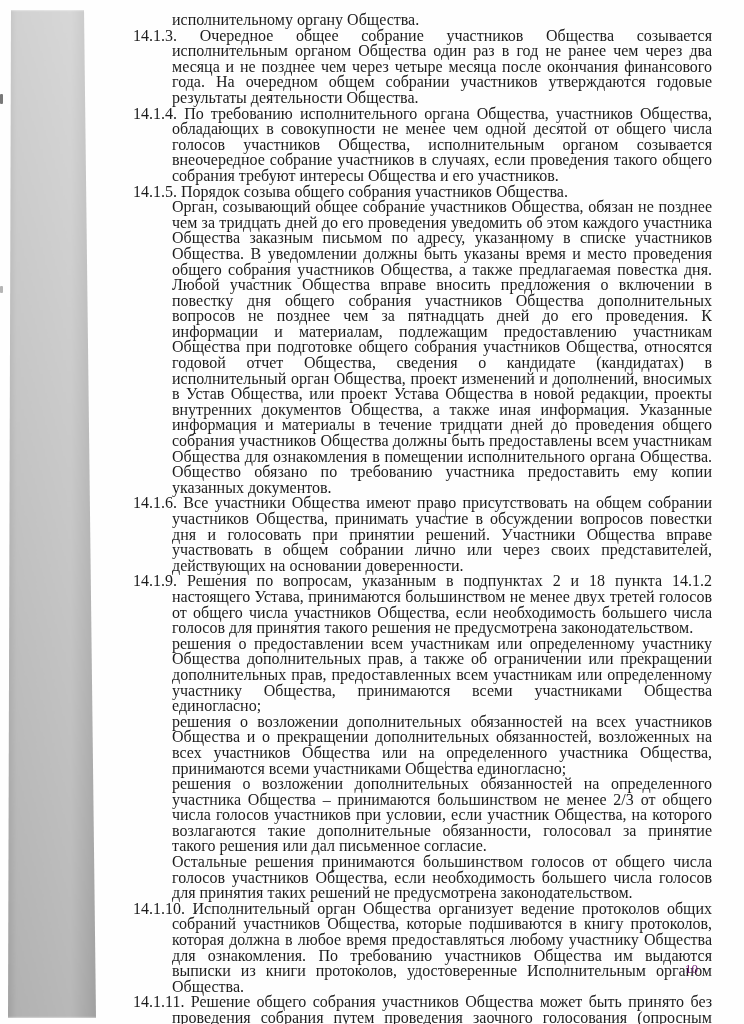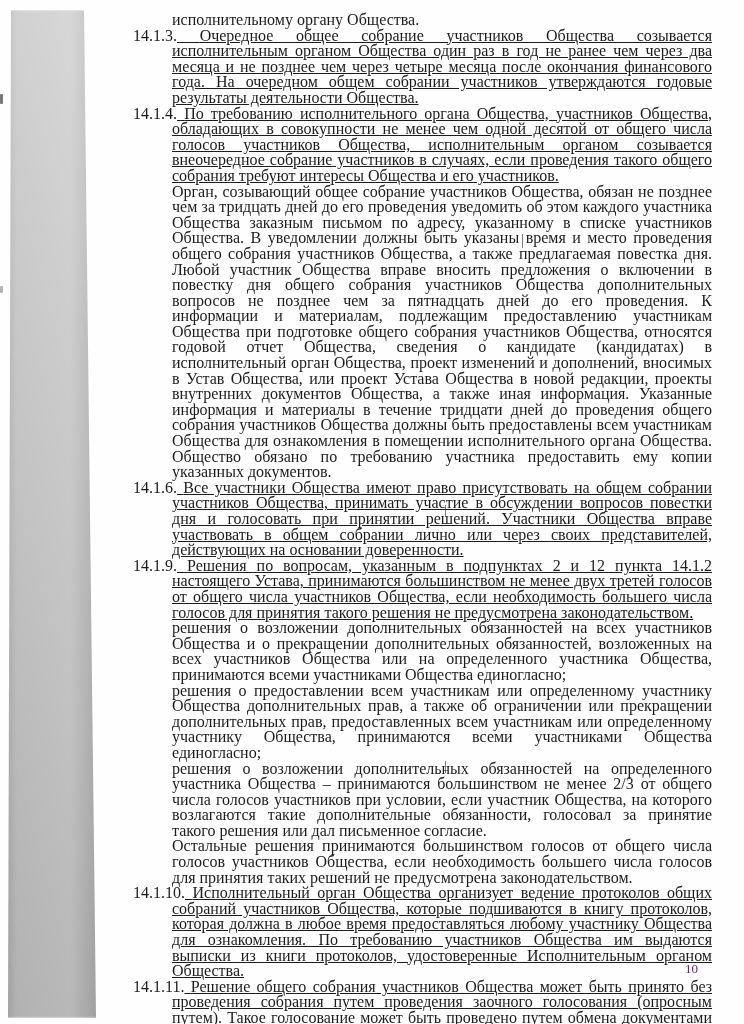--- a/index.html
+++ b/index.html
@@ -47,21 +47,20 @@
     font-size: 16px;
     line-height: 15.6px;
     text-align: justify;
   }
   .para {
     margin: 0;
     padding-left: 39px;
   }
   .para.hasnum {
     text-indent: -39px;
-    text-decoration: underline;
   }
   .para .num {
     display: inline-block;
     min-width: 39px;
     text-indent: 0;
     white-space: nowrap;
   }
   .page-number {
     position: absolute;
     left: 685px;
@@ -86,25 +85,26 @@
 
 <main class="page">
   <div class="scan-strip"></div>
   <div class="edge-mark m1"></div>
   <div class="edge-mark m2"></div>
 
   <section class="doc" id="doc-body">
       <p class="para"><span>исполнительному органу Общества.</span></p>
       <p class="para hasnum"><span class="num">14.1.3.</span> <span>Очередное общее собрание участников Общества созывается исполнительным органом Общества один раз в год не ранее чем через два месяца и не позднее чем через четыре месяца после окончания финансового года. На очередном общем собрании участников утверждаются годовые результаты деятельности Общества.</span></p>
       <p class="para hasnum"><span class="num">14.1.4.</span> <span>По требованию исполнительного органа Общества, участников Общества, обладающих в совокупности не менее чем одной десятой от общего числа голосов участников Общества, исполнительным органом созывается внеочередное собрание участников в случаях, если проведения такого общего собрания требуют интересы Общества и его участников.</span></p>
+      <p class="para hasnum"><span class="num">14.1.5.</span> <span>Порядок созыва общего собрания участников Общества.</span></p>
       <p class="para"><span>Орган, созывающий общее собрание участников Общества, обязан не позднее чем за тридцать дней до его проведения уведомить об этом каждого участника Общества заказным письмом по адресу, указанному в списке участников Общества. В уведомлении должны быть указаны время и место проведения общего собрания участников Общества, а также предлагаемая повестка дня. Любой участник Общества вправе вносить предложения о включении в повестку дня общего собрания участников Общества дополнительных вопросов не позднее чем за пятнадцать дней до его проведения. К информации и материалам, подлежащим предоставлению участникам Общества при подготовке общего собрания участников Общества, относятся годовой отчет Общества, сведения о кандидате (кандидатах) в исполнительный орган Общества, проект изменений и дополнений, вносимых в Устав Общества, или проект Устава Общества в новой редакции, проекты внутренних документов Общества, а также иная информация. Указанные информация и материалы в течение тридцати дней до проведения общего собрания участников Общества должны быть предоставлены всем участникам Общества для ознакомления в помещении исполнительного органа Общества. Общество обязано по требованию участника предоставить ему копии указанных документов.</span></p>
       <p class="para hasnum"><span class="num">14.1.6.</span> <span>Все участники Общества имеют право присутствовать на общем собрании участников Общества, принимать участие в обсуждении вопросов повестки дня и голосовать при принятии решений. Участники Общества вправе участвовать в общем собрании лично или через своих представителей, действующих на основании доверенности.</span></p>
-      <p class="para hasnum"><span class="num">14.1.9.</span> <span>Решения по вопросам, указанным в подпунктах 2 и 12 пункта 14.1.2 настоящего Устава, принимаются большинством не менее двух третей голосов от общего числа участников Общества, если необходимость большего числа голосов для принятия такого решения не предусмотрена законодательством.</span></p>
+      <p class="para hasnum"><span class="num">14.1.9.</span> <span>Решения по вопросам, указанным в подпунктах 2 и 18 пункта 14.1.2 настоящего Устава, принимаются большинством не менее двух третей голосов от общего числа участников Общества, если необходимость большего числа голосов для принятия такого решения не предусмотрена законодательством.</span></p>
+      <p class="para"><span>решения о предоставлении всем участникам или определенному участнику Общества дополнительных прав, а также об ограничении или прекращении дополнительных прав, предоставленных всем участникам или определенному участнику Общества, принимаются всеми участниками Общества единогласно;</span></p>
       <p class="para"><span>решения о возложении дополнительных обязанностей на всех участников Общества и о прекращении дополнительных обязанностей, возложенных на всех участников Общества или на определенного участника Общества, принимаются всеми участниками Общества единогласно;</span></p>
-      <p class="para"><span>решения о предоставлении всем участникам или определенному участнику Общества дополнительных прав, а также об ограничении или прекращении дополнительных прав, предоставленных всем участникам или определенному участнику Общества, принимаются всеми участниками Общества единогласно;</span></p>
       <p class="para"><span>решения о возложении дополнительных обязанностей на определенного участника Общества – принимаются большинством не менее 2/3 от общего числа голосов участников при условии, если участник Общества, на которого возлагаются такие дополнительные обязанности, голосовал за принятие такого решения или дал письменное согласие.</span></p>
       <p class="para"><span>Остальные решения принимаются большинством голосов от общего числа голосов участников Общества, если необходимость большего числа голосов для принятия таких решений не предусмотрена законодательством.</span></p>
       <p class="para hasnum"><span class="num">14.1.10.</span> <span>Исполнительный орган Общества организует ведение протоколов общих собраний участников Общества, которые подшиваются в книгу протоколов, которая должна в любое время предоставляться любому участнику Общества для ознакомления. По требованию участников Общества им выдаются выписки из книги протоколов, удостоверенные Исполнительным органом Общества.</span></p>
       <p class="para hasnum"><span class="num">14.1.11.</span> <span>Решение общего собрания участников Общества может быть принято без проведения собрания путем проведения заочного голосования (опросным путем). Такое голосование может быть проведено путем обмена документами посредством любого вида связи, обеспечивающего аутентичность передаваемых и принимаемых сообщений и их документальное подтверждение.</span></p>
     </section>
 
   <div class="artifact a1"></div>
   <div class="artifact a2"></div>
   <div class="artifact a3"></div>
 

